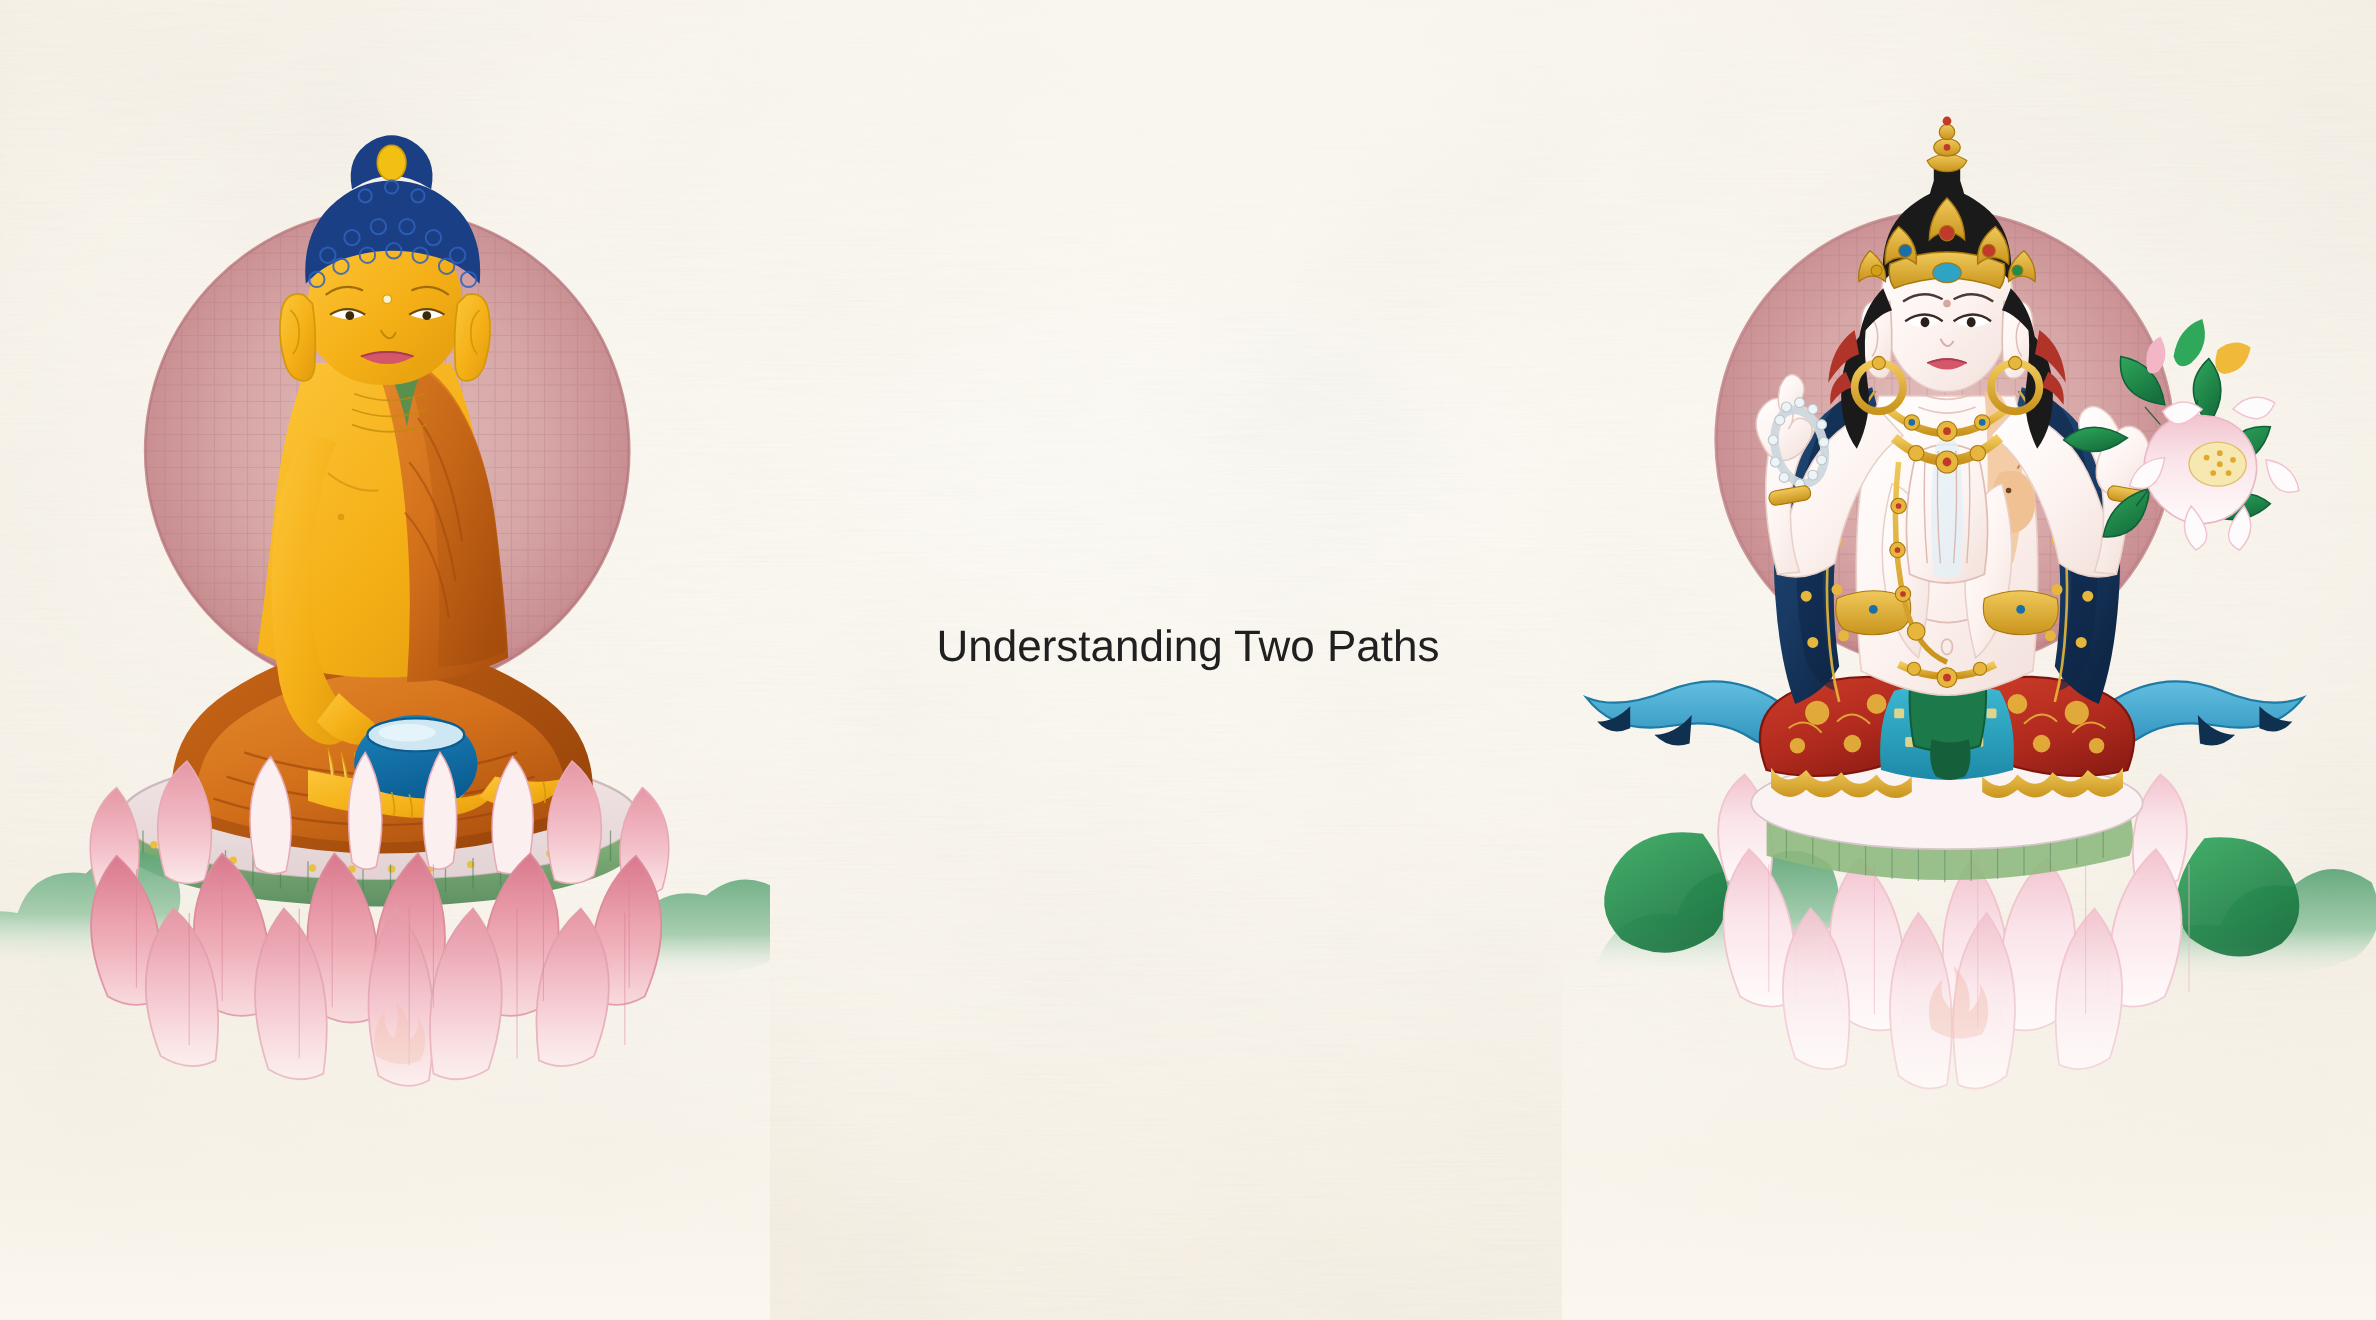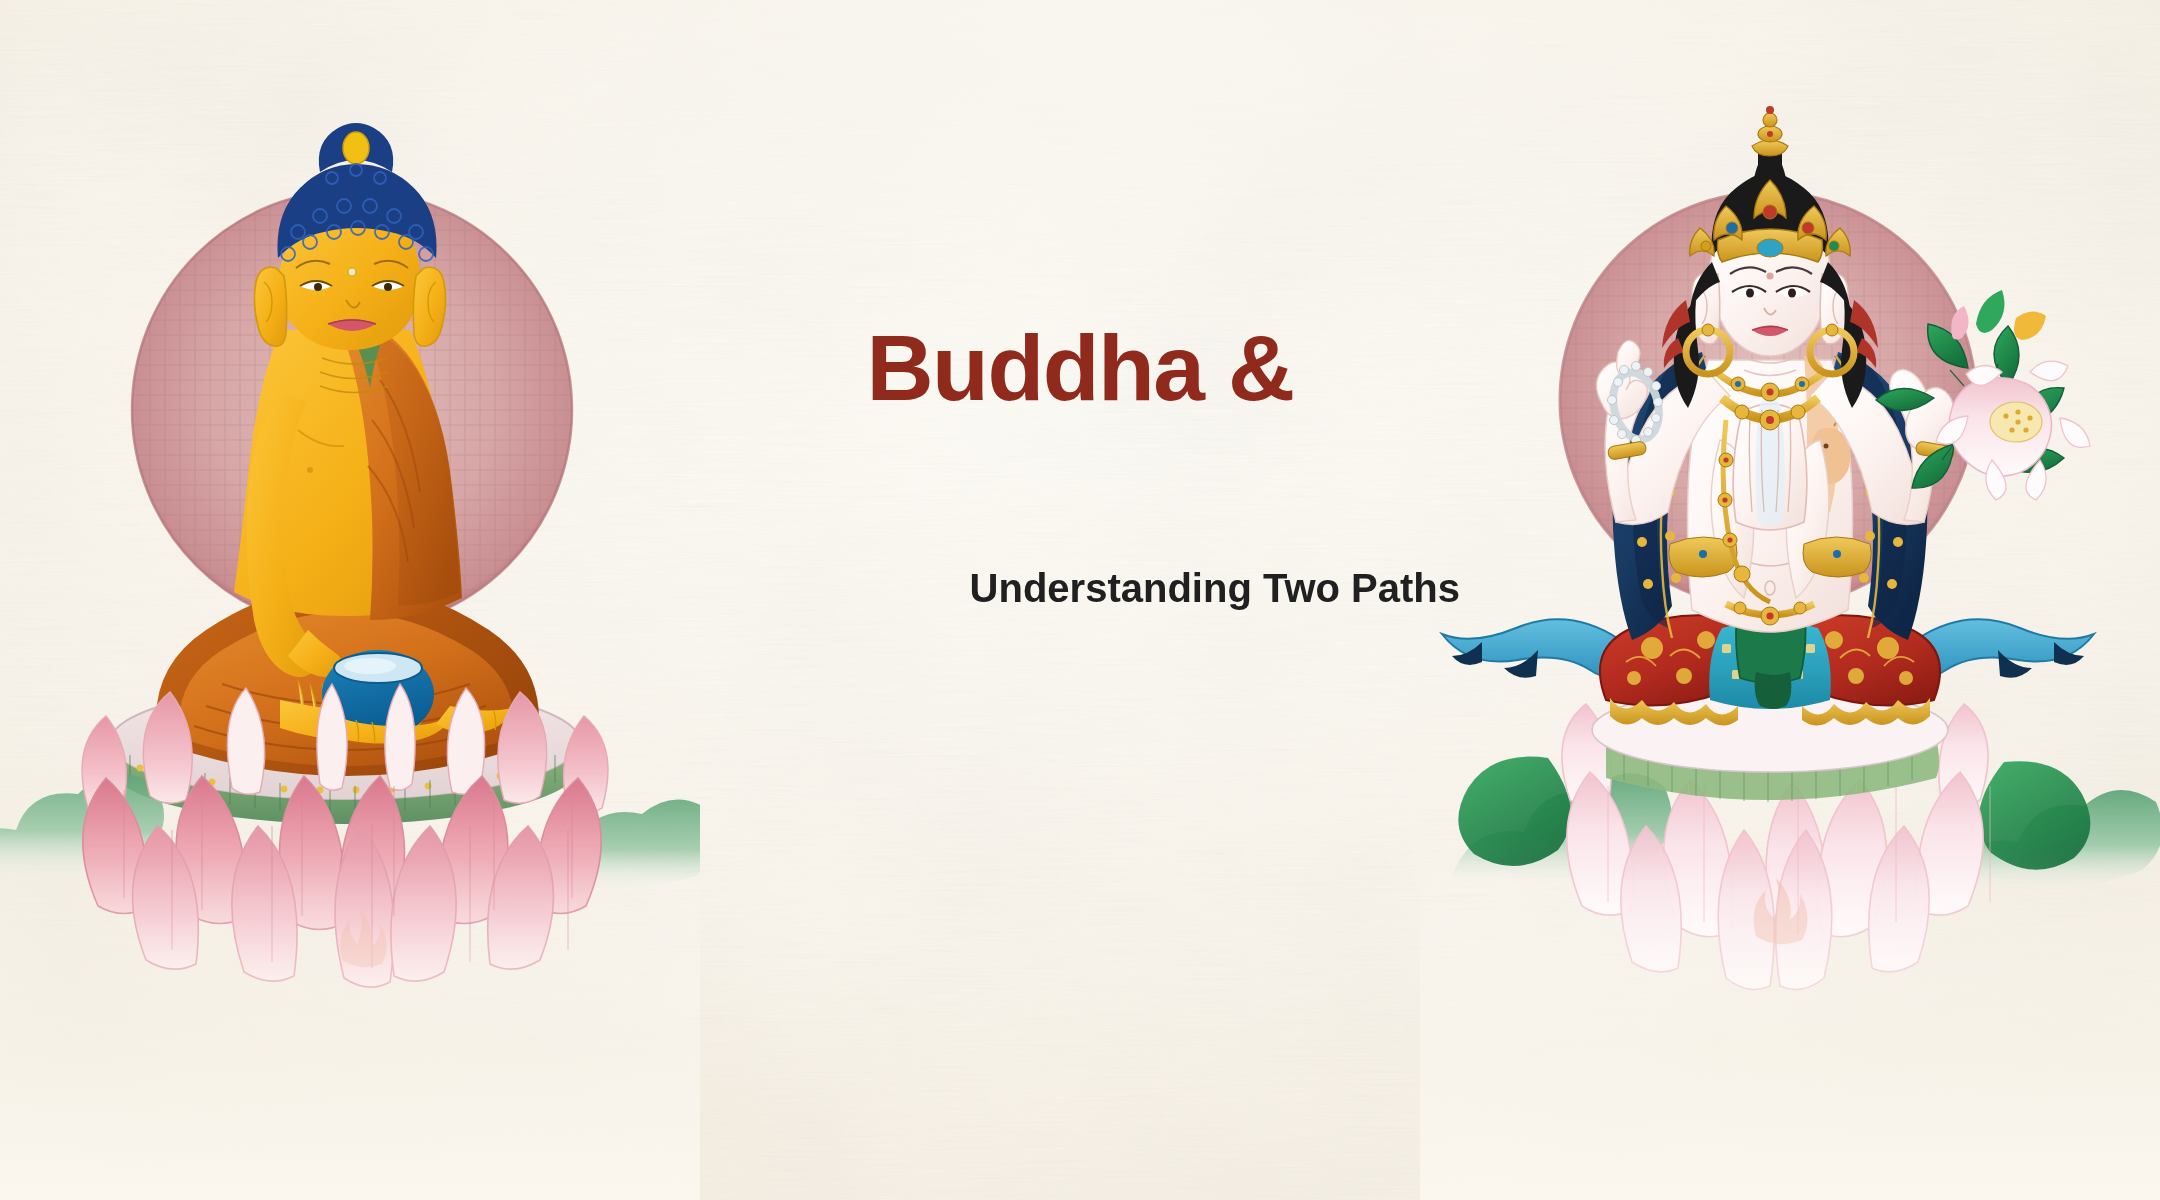--- a/index.html
+++ b/index.html
@@ -24,21 +24,21 @@
   }
 
   
   .center-col{position:absolute;left:50%;top:0;transform:translateX(-50%);
     width:760px;height:1200px;text-align:center;z-index:30;}
   .title{position:absolute;left:0;right:0;top:258px;
     color:#8f2a1c;font-size:93px;line-height:1.04;font-weight:700;
     letter-spacing:-1.5px;}
   .title .l2{display:block;}
   .subtitle{position:absolute;left:0;right:0;top:520px;
-    color:#202020;font-size:40px;line-height:1.42;font-weight:700;text-align:right;}
+    color:#202020;font-size:40px;line-height:1.42;font-weight:400;}
   .subtitle .s2{display:block;}
 
   
   .wordmark{position:absolute;left:0;right:0;top:875px;height:90px;}
   .wordmark svg{display:block;margin:0 auto;}
   .wm-text{fill:#8f2a1c;font-family:"Liberation Sans", sans-serif;
     font-size:62px;font-weight:700;letter-spacing:-1.5px;}
 
   
   .figure{position:absolute;top:0;height:1200px;z-index:10;}
@@ -810,21 +810,20 @@
         </g>
       </g>
 
       <rect x="0" y="860" width="760" height="340" fill="url(#fadeR)"></rect>
     </svg>
   </div>
 
   <div class="center-col">
 
     <h1 class="title">
-      <span>Buddha &amp;</span>
     </h1>
 
     <p class="subtitle">
       <span>Understanding Two Paths</span>
     </p>
 
 
   </div>
 
 </div>

